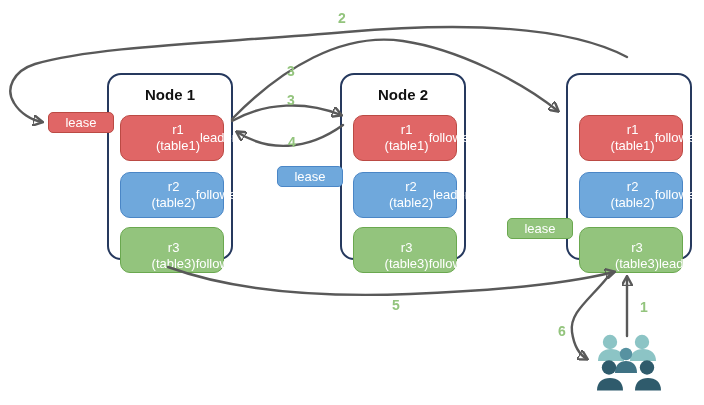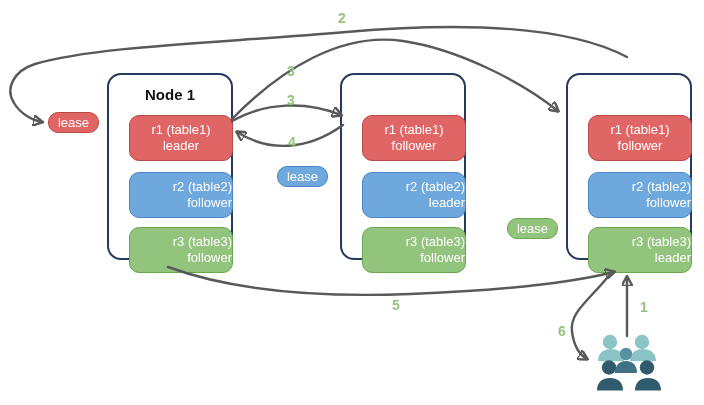--- a/index.html
+++ b/index.html
@@ -18,31 +18,31 @@
     position:absolute; top:57px; width:126px; height:187px;
     background:#ffffff; border:2px solid var(--node-border,#26395E);
     border-radius:14px; box-sizing:border-box; z-index:2;margin-top:16px;
   }
   .node1{left:107px;} .node2{left:340px;} .node3{left:566px;}
   .node-title{
     position:absolute; top:11px; left:0; width:100%; text-align:center;
     font-size:15px; font-weight:bold; color:#111111;
   }
   .replica{
-    position:absolute; left:20px; width:104px; height:46px;
+    position:absolute; left:11px; width:104px; height:46px;
     border-radius:10px; box-sizing:border-box;
-    display:flex; flex-direction:column; align-items:center; justify-content:center;
-    color:#ffffff; font-size:13px; line-height:1.25; text-align:center;
+    display:flex; flex-direction:row; align-items:center; justify-content:center;
+    color:#ffffff; font-size:13px; line-height:1.25; text-align:center;padding-left:48px;
   }
-  .replica.r1{top:40px;} .replica.r2{top:97px;align-items:flex-end;} .replica.r3{top:152px;align-items:flex-end;}
+  .replica.r1{top:40px;} .replica.r2{top:97px;} .replica.r3{top:152px;align-items:flex-end;}
   .replica.red{background:var(--replica-red,#E06666); border:1.5px solid var(--replica-red-border,#BB4A44);}
   .replica.blue{background:var(--replica-blue,#6FA8DC); border:1.5px solid var(--replica-blue-border,#4A86C6);}
   .replica.green{background:var(--replica-green,#93C47D); border:1.5px solid var(--replica-green-border,#6AA84F);}
   .lease{
-    position:absolute; width:51px; height:21px; border-radius:10px;
+    position:absolute; width:66px; height:21px; border-radius:5px;
     color:#ffffff; font-size:13px; text-align:center; line-height:19px;
     box-sizing:border-box; z-index:3;
   }
   .lease-red{left:48px; top:112px; background:var(--replica-red,#E06666); border:1.5px solid var(--replica-red-border,#BB4A44);}
   .lease-blue{left:277px; top:166px; background:var(--replica-blue,#6FA8DC); border:1.5px solid var(--replica-blue-border,#4A86C6);}
   .lease-green{left:507px; top:218px; background:var(--replica-green,#93C47D); border:1.5px solid var(--replica-green-border,#6AA84F);}
   .arrows{position:absolute; left:0; top:0; width:704px; height:405px; z-index:4; pointer-events:none;}
   .arrows path{fill:none; stroke:var(--arrow,#595959); stroke-width:2.4; stroke-linecap:round;}
   .step{
     position:absolute; transform:translate(-50%,-50%);
@@ -68,20 +68,21 @@
       <span>r2 (table2)</span>
       <span>follower</span>
     </div>
     <div class="replica r3 green">
       <span>r3 (table3)</span>
       <span>follower</span>
     </div>
   </div>
 
   <div class="node node2">
+    <div class="node-title">Node 2</div>
     <div class="replica r1 red">
       <span>r1 (table1)</span>
       <span>follower</span>
     </div>
     <div class="replica r2 blue">
       <span>r2 (table2)</span>
       <span>leader</span>
     </div>
     <div class="replica r3 green">
       <span>r3 (table3)</span>

